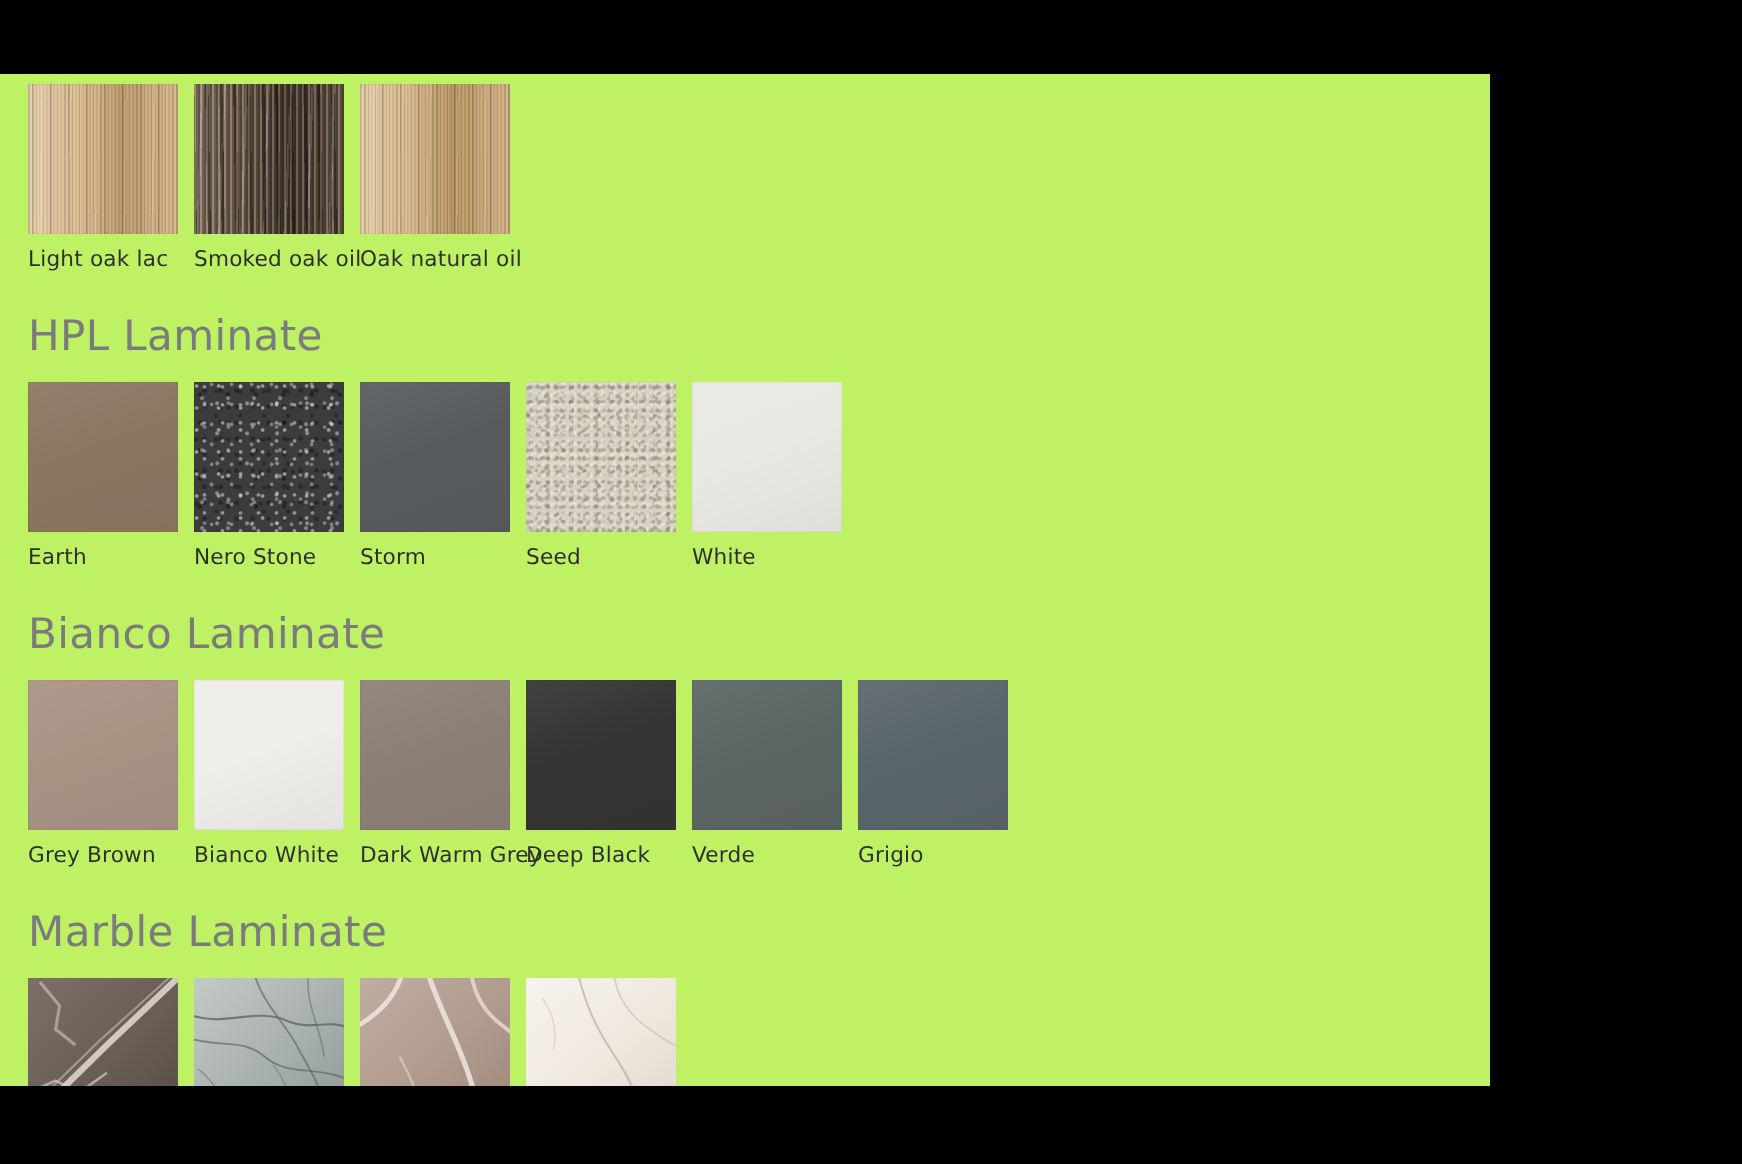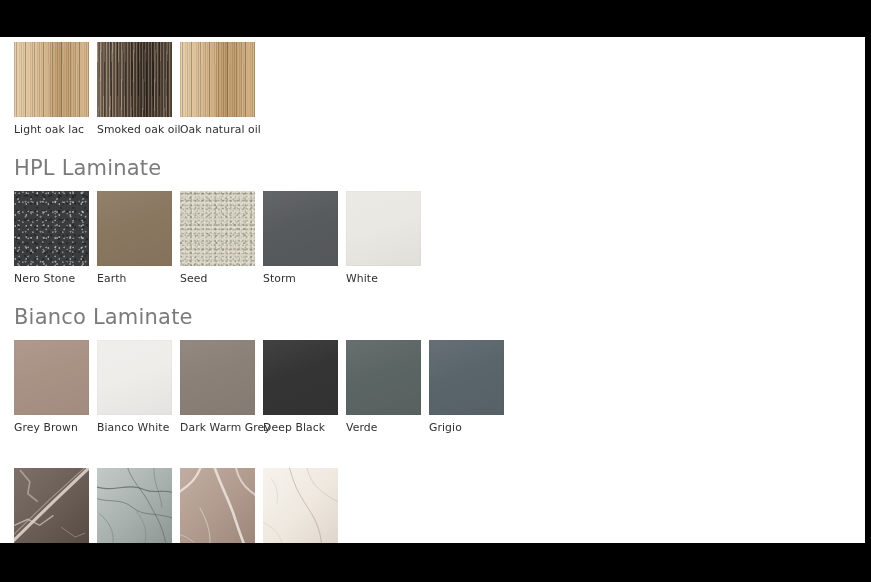--- a/index.html
+++ b/index.html
@@ -19,23 +19,23 @@
   #viewport {
     position: relative;
     width: 871px;
     height: 582px;
     background: #000000;
   }
   #page {
     position: absolute;
     left: 0;
     top: 37px;
-    width: 865px;
+    width: 745px;
     height: 506px;
-    background: #ffffff;
+    background: #bef264;
     overflow: hidden;
   }
   .letterbox {
     position: absolute;
     left: 0;
     width: 871px;
     background: #000000;
   }
   .letterbox.top { top: 0; height: 37px; }
   .letterbox.bottom { top: 543px; height: 39px; }
@@ -206,34 +206,34 @@
             <div class="swatch-cell">
               <div class="swatch tex-wood" style="background: linear-gradient(90deg, rgb(228, 205, 165) 0%, rgb(211, 177, 133) 38%, rgb(184, 147, 95) 62%, rgb(211, 177, 133) 100%);"></div>
               <div class="swatch-label">Oak natural oil</div>
             </div>
           </div>
         </div>
         <div class="group hpl">
           <div class="group-title">HPL Laminate</div>
           <div class="swatch-row">
             <div class="swatch-cell">
+              <div class="swatch tex-solid" style="background: rgb(138, 119, 96);"></div>
+              <div class="swatch-label">Earth</div>
+            </div>
+            <div class="swatch-cell">
               <div class="swatch tex-speckle" style="background: rgb(59, 60, 62);"></div>
               <div class="swatch-label">Nero Stone</div>
             </div>
             <div class="swatch-cell">
-              <div class="swatch tex-solid" style="background: rgb(138, 119, 96);"></div>
-              <div class="swatch-label">Earth</div>
+              <div class="swatch tex-solid" style="background: rgb(88, 91, 94);"></div>
+              <div class="swatch-label">Storm</div>
             </div>
             <div class="swatch-cell">
               <div class="swatch tex-speckle fine" style="background: rgb(214, 209, 191);"></div>
               <div class="swatch-label">Seed</div>
-            </div>
-            <div class="swatch-cell">
-              <div class="swatch tex-solid" style="background: rgb(88, 91, 94);"></div>
-              <div class="swatch-label">Storm</div>
             </div>
             <div class="swatch-cell">
               <div class="swatch tex-solid" style="background: rgb(233, 232, 227);"></div>
               <div class="swatch-label">White</div>
             </div>
           </div>
         </div>
         <div class="group fenix">
           <div class="group-title">Bianco Laminate</div>
           <div class="swatch-row">
@@ -257,20 +257,21 @@
               <div class="swatch tex-solid" style="background: rgb(91, 101, 100);"></div>
               <div class="swatch-label">Verde</div>
             </div>
             <div class="swatch-cell">
               <div class="swatch tex-solid" style="background: rgb(90, 101, 107);"></div>
               <div class="swatch-label">Grigio</div>
             </div>
           </div>
         </div>
         <div class="group marble">
+          <div class="group-title">Marble Laminate</div>
           <div class="swatch-row">
             <div class="swatch-cell">
               <div class="swatch" style="background: rgb(106, 93, 86);">
                 <svg class="marble-svg" viewBox="0 0 76 76" preserveAspectRatio="none" aria-hidden="true">
       <defs>
         <linearGradient id="g_marble-dark" x1="0" y1="0" x2="1" y2="1">
           <stop offset="0%" stop-color="#7d7068"></stop>
           <stop offset="55%" stop-color="#6a5d56"></stop>
           <stop offset="100%" stop-color="#564a43"></stop>
         </linearGradient>

